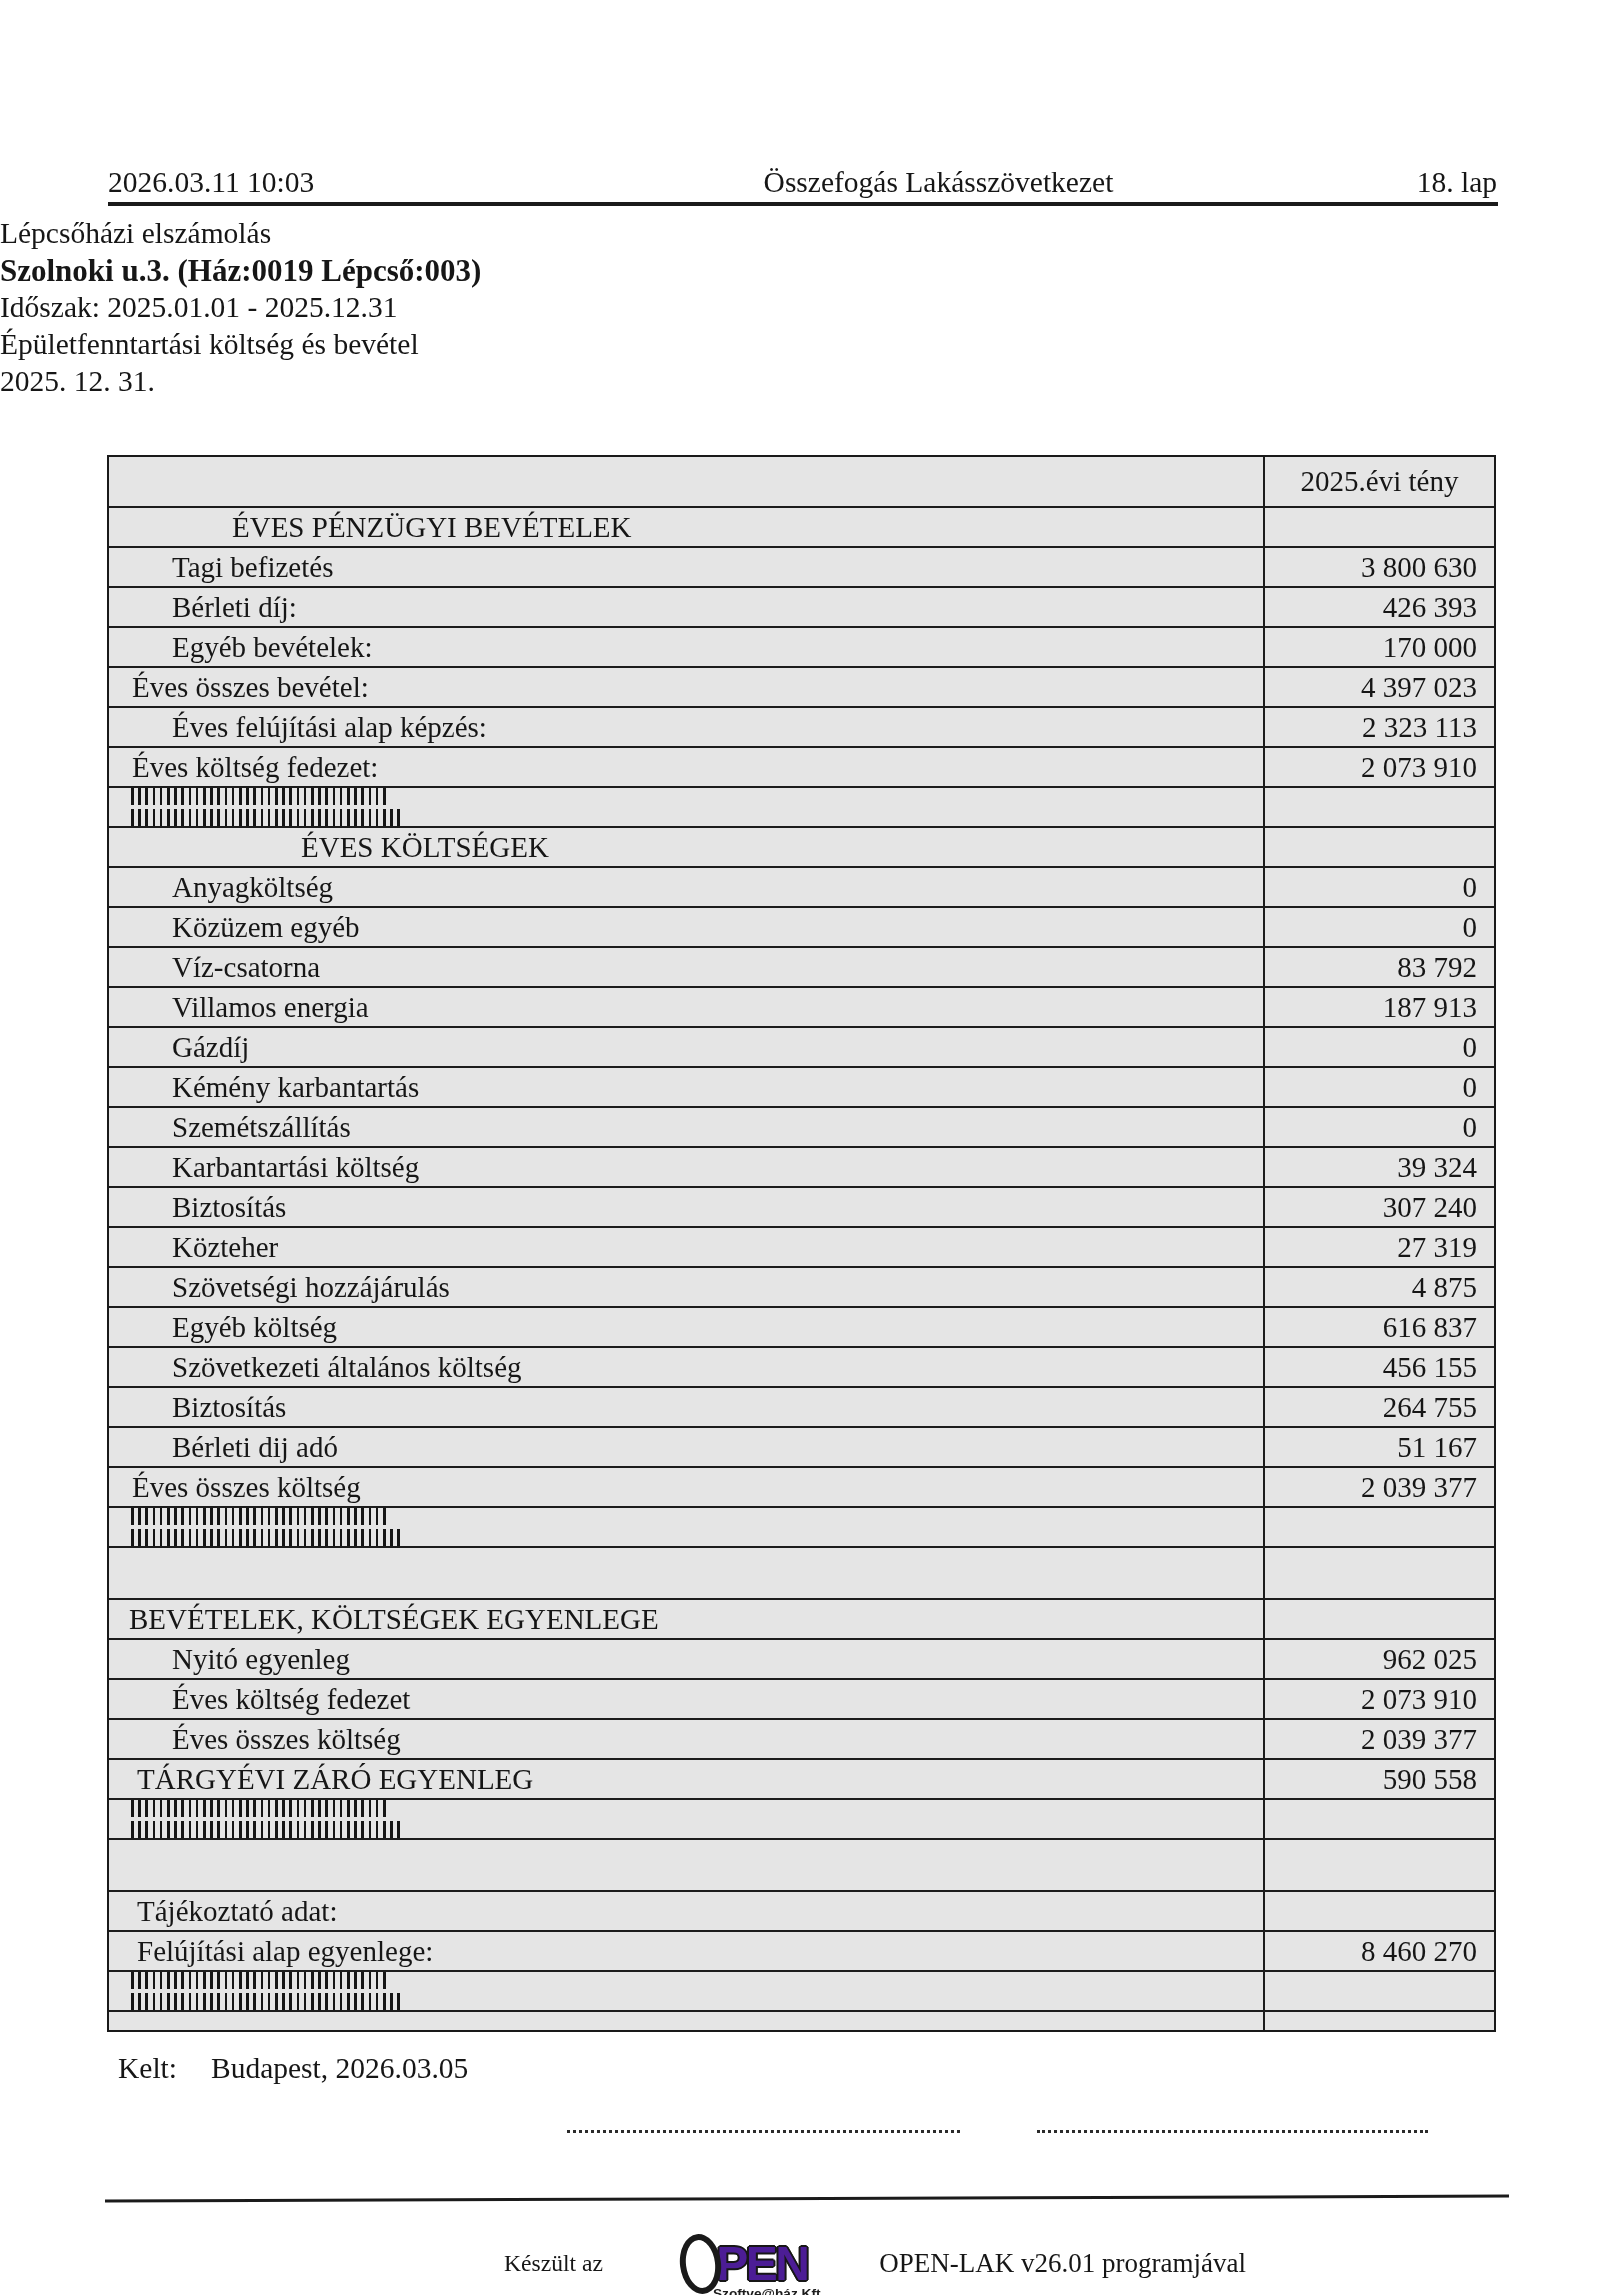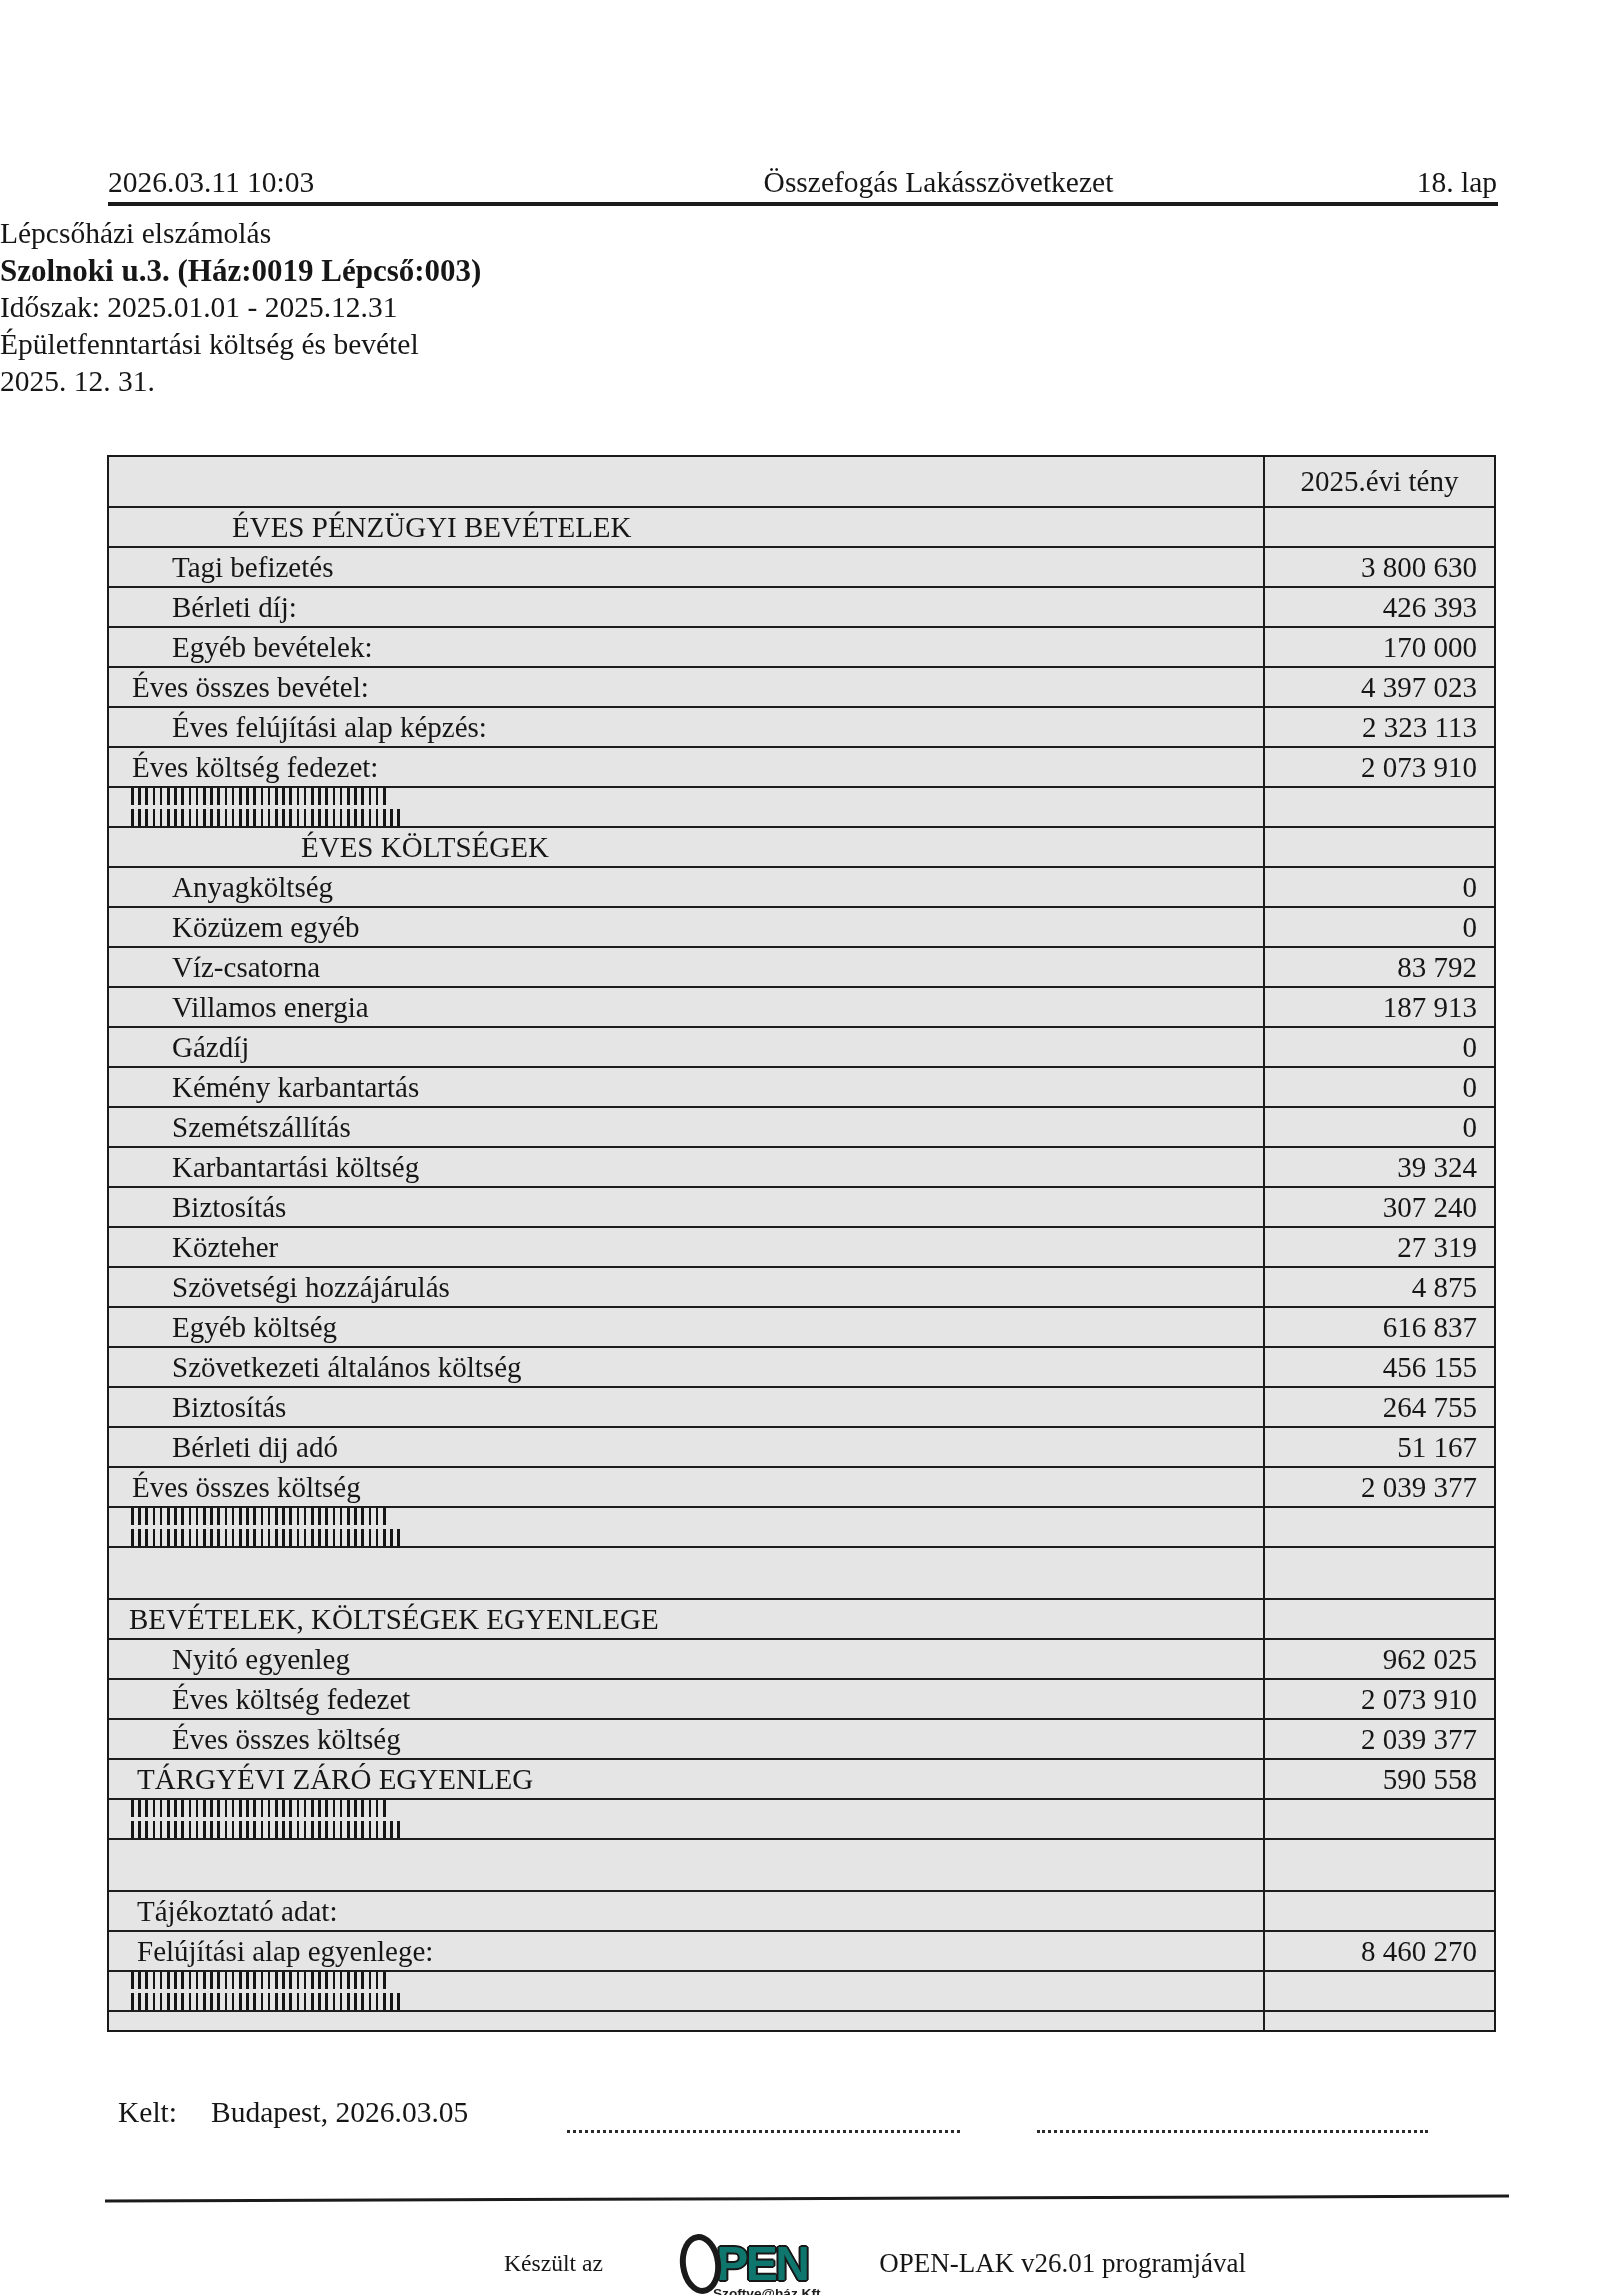--- a/index.html
+++ b/index.html
@@ -55,21 +55,21 @@
   .lv-s2 .lab{padding-left:192px;}
   .lv-s3 .lab{padding-left:20px;}
   
   .bars{margin-left:21.6px;}
   .bar-strip{
     height:16.4px;width:259px;
     background:repeating-linear-gradient(to right,#151515 0 2.6px,transparent 2.6px 7.2px);
   }
   .bar-strip.second{width:270px;margin-top:4.6px;}
   
-  .kelt-line{position:absolute;left:118px;top:2052px;font-size:29.5px;margin-top:44px;}
+  .kelt-line{position:absolute;left:118px;top:2052px;font-size:29.5px;}
   .kelt-line .kelt-value{margin-left:34px;}
   .sig-dots{
     position:absolute;top:2126px;height:3.9px;
     border-bottom:3.9px dotted #2b2b2b;
   }
   .sig-dots.one{left:567px;width:393px;}
   .sig-dots.two{left:1037px;width:391px;}
   .footer-rule{
     position:absolute;left:105px;top:2197px;width:1404px;height:3.3px;
     background:#1b1b1b;transform:rotate(-0.2deg);
@@ -82,21 +82,21 @@
   .credit-suffix{font-size:27px;margin-left:33px;}
   .open-logo{position:relative;display:flex;align-items:center;height:65px;}
   .logo-o{
     display:inline-block;width:29px;height:48px;
     border:6.5px solid #1a1a1a;border-radius:50%;
     transform:rotate(-7deg);margin-right:-4.6px;
   }
   .logo-pen{
     font-family:"Liberation Sans","DejaVu Sans",sans-serif;
     font-weight:700;font-size:48px;letter-spacing:-2.6px;line-height:48px;
-    color:#0f766e;
+    color:#4c1d95;
     text-shadow:-2px 0 #171717,2px 0 #171717,0 -2px #171717,0 2px #171717,
                 -1.3px -1.3px #171717,1.3px 1.3px #171717,-1.3px 1.3px #171717,1.3px -1.3px #171717;
   }
   .logo-caption{
     position:absolute;left:33px;bottom:-5.2px;
     font-family:"Liberation Sans","DejaVu Sans",sans-serif;
     font-size:13.7px;font-weight:700;color:#1d1d1d;letter-spacing:0;
     white-space:nowrap;text-shadow:none;
   }
 </style>

